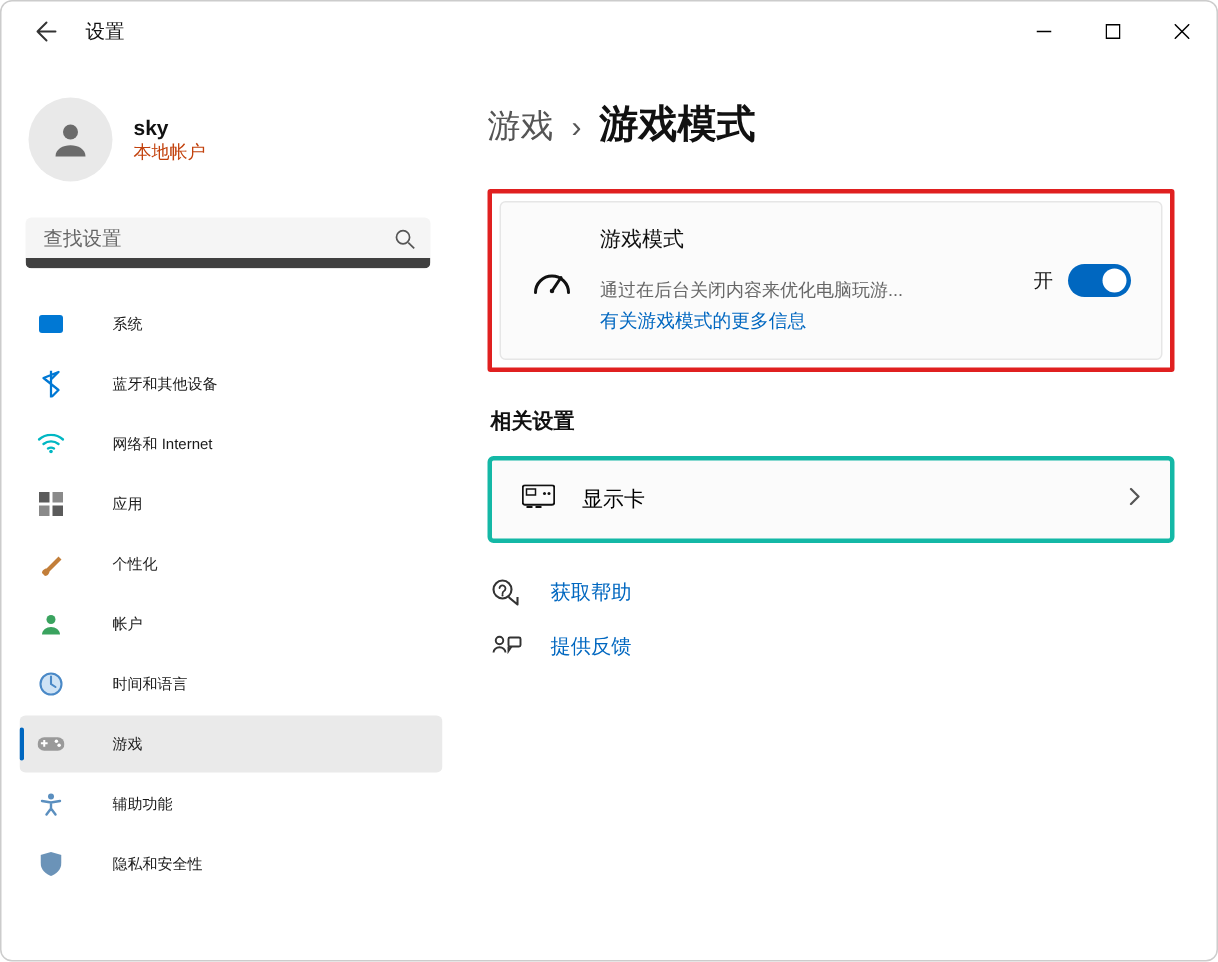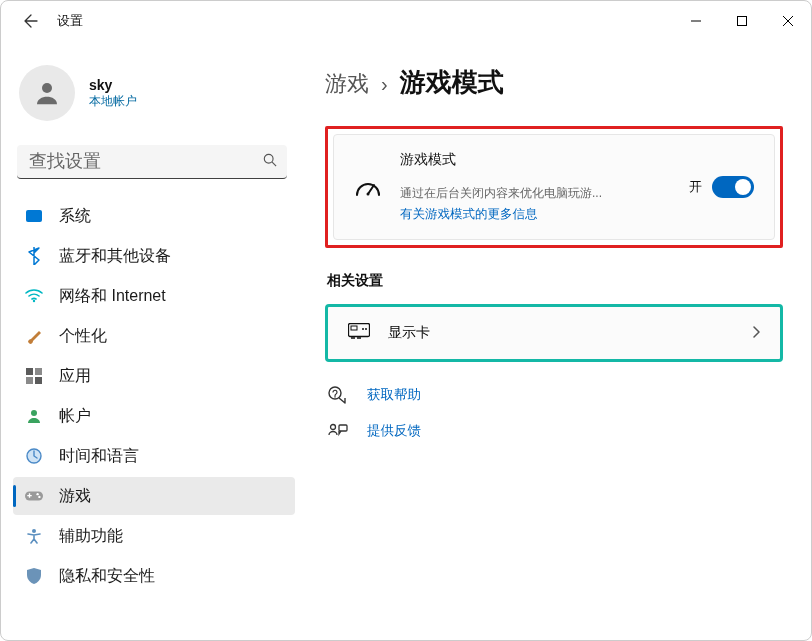--- a/index.html
+++ b/index.html
@@ -13,32 +13,32 @@
   .winbtn { width: 46px; height: 32px; display:flex; align-items:center; justify-content:center; }
   .winbtn svg { width:10px; height:10px; }
 
   .content { display:flex; height: calc(100% - 40px); }
 
   .sidebar { width: 300px; padding: 12px 6px 0 12px; display:flex; flex-direction:column; }
   .profile { display:flex; align-items:center; gap: 14px; margin: 12px 0 20px 6px; }
   .avatar { width: 56px; height: 56px; border-radius: 50%; background: #e9e9e9; display:flex; align-items:center; justify-content:center; }
   .avatar svg { width: 30px; height: 30px; fill: #6b6b6b; }
   .profile-name { font-size: 14px; font-weight: 600; color:#111; }
-  .profile-sub { font-size: 12px; color: #0369a1; }
+  .profile-sub { font-size: 12px; color: #c2410c; }
 
   .search { position:relative; margin: 4px 8px 18px 4px; }
   .search input {
-    width: 100%; height: 34px; border: none; border-bottom: 1px solid #404040;
-    background: #f5f5f5; border-radius: 4px; padding: 0 34px 0 12px; font-size: 18px; outline: none;
+    width: 100%; height: 34px; border: none; border-bottom: 7px solid #404040;
+    background: #f5f5f5; border-radius: 4px; padding: 0 34px 0 12px; font-size: 13px; outline: none;
   }
   .search input::placeholder { color: #666; }
   .search .sicon { position:absolute; right:10px; top:50%; transform:translateY(-50%); }
 
   .nav { list-style:none; display:flex; flex-direction:column; gap: 2px; overflow-y:auto; }
-  .nav-item { display:flex; align-items:center; gap: 16px; height: 38px; padding: 0 12px; border-radius: 4px; font-size: 16px; color:#1b1b1b; position:relative; }
+  .nav-item { display:flex; align-items:center; gap: 32px; height: 38px; padding: 0 12px; border-radius: 4px; font-size: 10px; color:#1b1b1b; position:relative; }
   .nav-item.selected { background: #eaeaea; }
   .nav-item.selected::before { content:""; position:absolute; left:0; top:8px; bottom:8px; width:3px; background:#0067c0; border-radius:2px; }
   .nav-icon { width:18px; height:18px; display:flex; align-items:center; justify-content:center; }
 
   .main { flex:1; padding: 24px 28px 0 24px; overflow:auto; }
   .breadcrumb { display:flex; align-items:baseline; gap: 12px; margin-bottom: 26px; }
   .bc-main { font-size: 26px; font-weight: 600; color:#111; }
   .bc-parent { font-size: 22px; color:#555; }
   .bc-sep { font-size: 20px; color:#555; }
 
@@ -146,35 +146,35 @@
             <svg width="18" height="14" viewBox="0 0 18 14">
               <path d="M1 4a12 12 0 0 1 16 0M4 7a8 8 0 0 1 10 0M7 10a4 4 0 0 1 4 0" stroke="#00b7c3" stroke-width="1.6" fill="none" stroke-linecap="round"></path>
               <circle cx="9" cy="12" r="1.2" fill="#00b7c3"></circle>
             </svg>
           </span>
         <span>网络和 Internet</span>
       </li>
       <li class="nav-item">
         <span class="nav-icon">
             <svg width="16" height="16" viewBox="0 0 16 16">
-              <path d="M2 14c0-2 2-3 3-3l8-8 2 2-8 8c0 1-1 3-3 3z" fill="#c27e39"></path>
-            </svg>
-          </span>
-        <span>个性化</span>
-      </li>
-      <li class="nav-item">
-        <span class="nav-icon">
-            <svg width="16" height="16" viewBox="0 0 16 16">
               <rect x="0" y="0" width="7" height="7" fill="#5b5b5b"></rect>
               <rect x="9" y="0" width="7" height="7" fill="#8a8a8a"></rect>
               <rect x="0" y="9" width="7" height="7" fill="#8a8a8a"></rect>
               <rect x="9" y="9" width="7" height="7" fill="#5b5b5b"></rect>
             </svg>
           </span>
         <span>应用</span>
+      </li>
+      <li class="nav-item">
+        <span class="nav-icon">
+            <svg width="16" height="16" viewBox="0 0 16 16">
+              <path d="M2 14c0-2 2-3 3-3l8-8 2 2-8 8c0 1-1 3-3 3z" fill="#c27e39"></path>
+            </svg>
+          </span>
+        <span>个性化</span>
       </li>
       <li class="nav-item">
         <span class="nav-icon">
             <svg width="16" height="16" viewBox="0 0 16 16">
               <circle cx="8" cy="5" r="3" fill="#3aa35f"></circle>
               <path d="M2 15c0-3 3-5 6-5s6 2 6 5" fill="#3aa35f"></path>
             </svg>
           </span>
         <span>帐户</span>
       </li>

